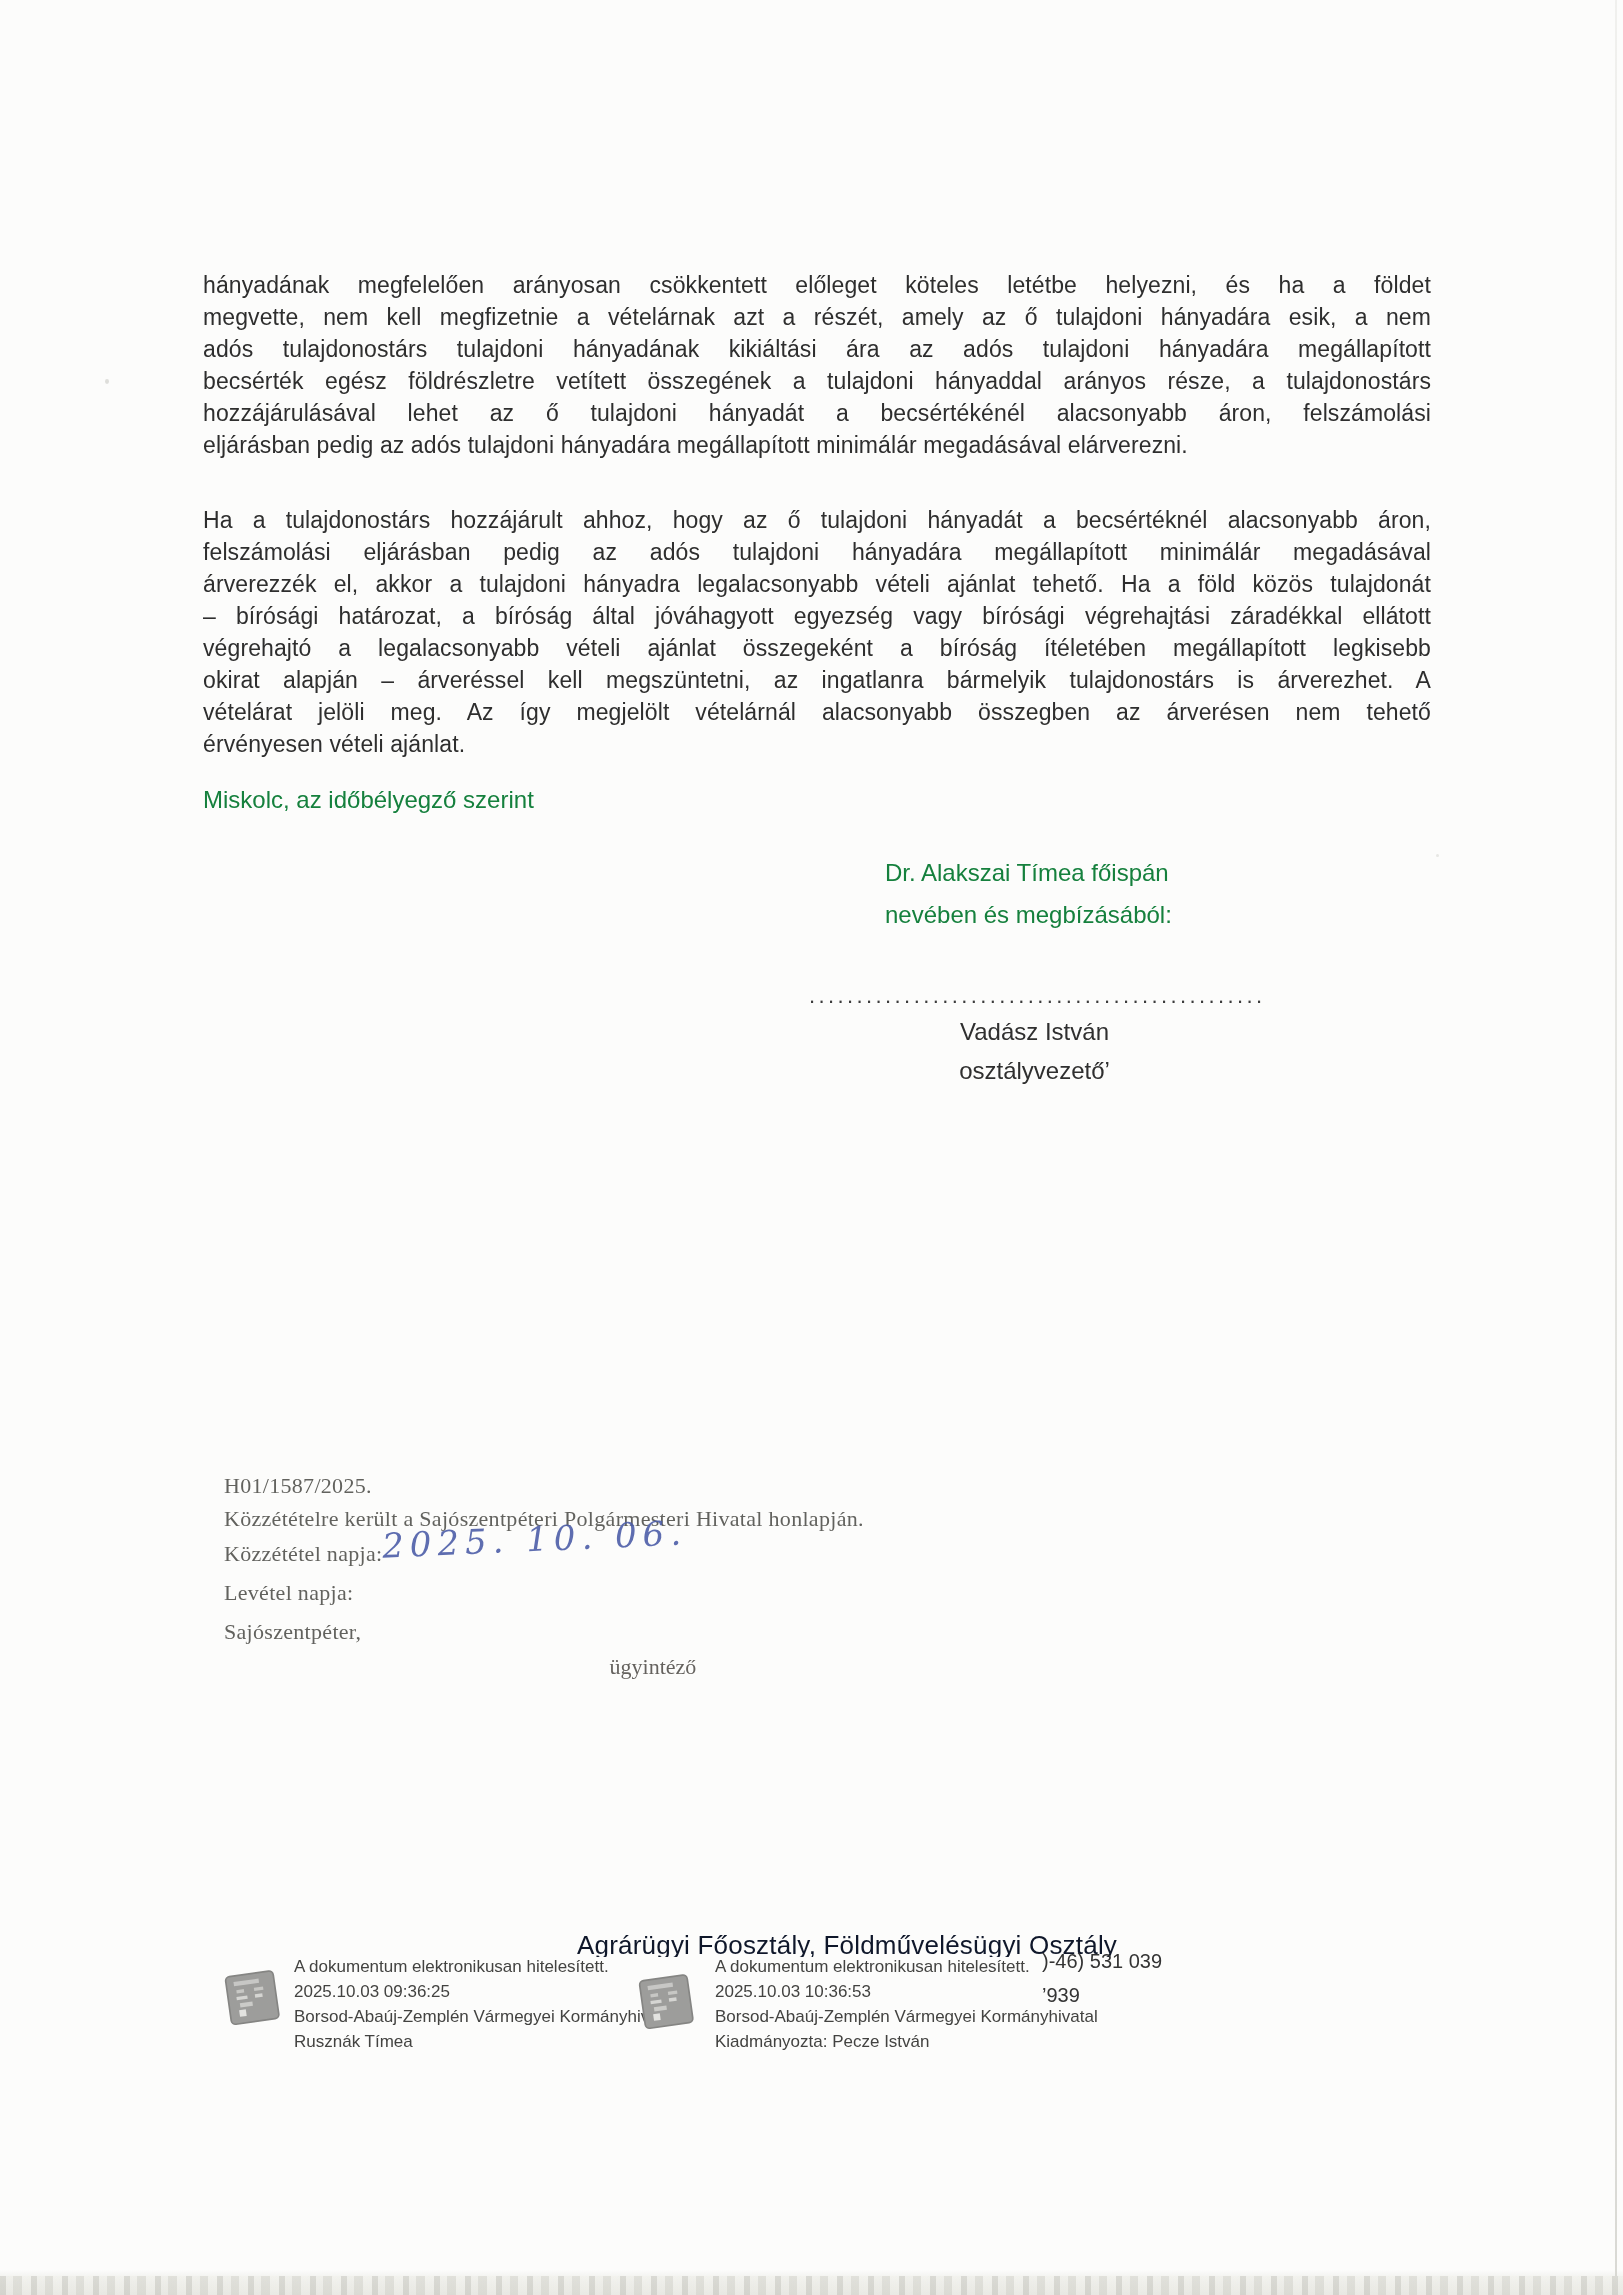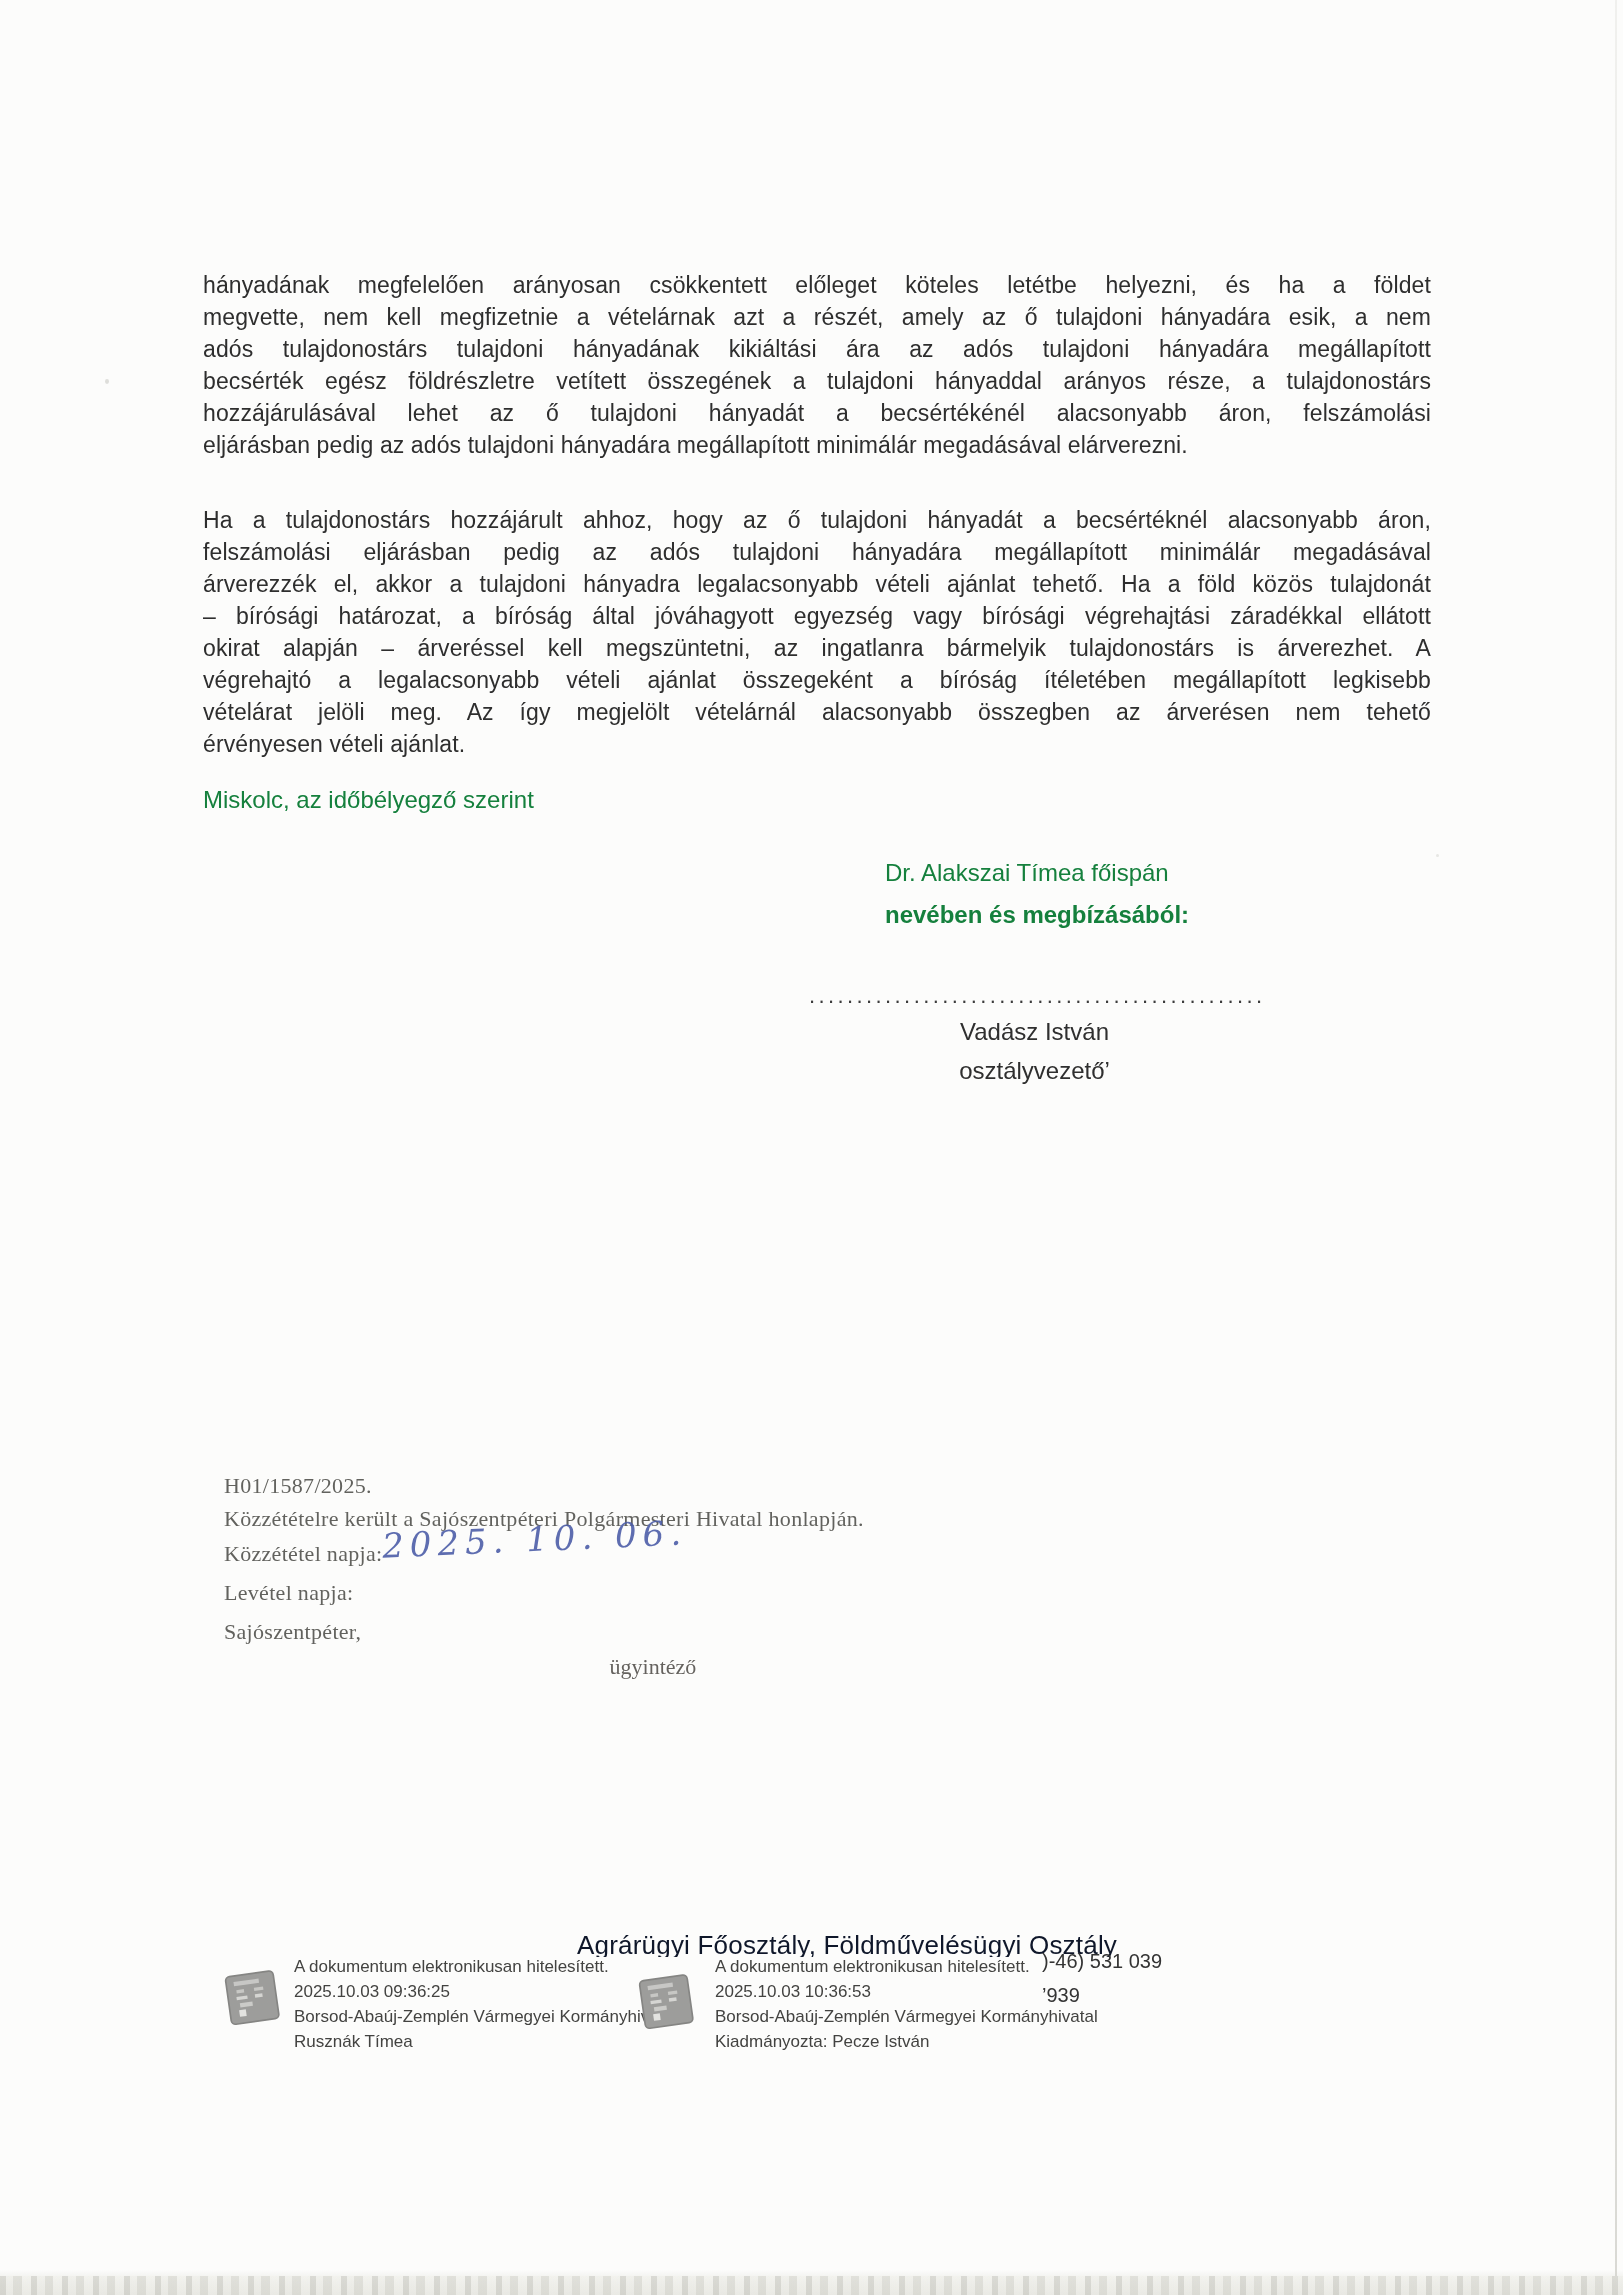--- a/index.html
+++ b/index.html
@@ -73,30 +73,30 @@
     <div class="body-line">becsérték egész földrészletre vetített összegének a tulajdoni hányaddal arányos része, a tulajdonostárs</div>
     <div class="body-line">hozzájárulásával lehet az ő tulajdoni hányadát a becsértékénél alacsonyabb áron, felszámolási</div>
     <div class="body-line last">eljárásban pedig az adós tulajdoni hányadára megállapított minimálár megadásával elárverezni.</div>
   </div>
 
   <div class="para" style="top:504px;">
     <div class="body-line">Ha a tulajdonostárs hozzájárult ahhoz, hogy az ő tulajdoni hányadát a becsértéknél alacsonyabb áron,</div>
     <div class="body-line">felszámolási eljárásban pedig az adós tulajdoni hányadára megállapított minimálár megadásával</div>
     <div class="body-line">árverezzék el, akkor a tulajdoni hányadra legalacsonyabb vételi ajánlat tehető. Ha a föld közös tulajdonát</div>
     <div class="body-line">– bírósági határozat, a bíróság által jóváhagyott egyezség vagy bírósági végrehajtási záradékkal ellátott</div>
+    <div class="body-line">végrehajtó a legalacsonyabb vételi ajánlat összegeként a bíróság ítéletében megállapított legkisebb</div>
     <div class="body-line">okirat alapján – árveréssel kell megszüntetni, az ingatlanra bármelyik tulajdonostárs is árverezhet. A</div>
-    <div class="body-line">végrehajtó a legalacsonyabb vételi ajánlat összegeként a bíróság ítéletében megállapított legkisebb</div>
     <div class="body-line">vételárat jelöli meg. Az így megjelölt vételárnál alacsonyabb összegben az árverésen nem tehető</div>
     <div class="body-line last">érvényesen vételi ajánlat.</div>
   </div>
 
   <div class="plain-line" style="left:203px;top:785px;">Miskolc, az időbélyegző szerint</div>
 
   <div class="plain-line" style="left:885px;top:858px;">Dr. Alakszai Tímea főispán</div>
-  <div class="plain-line" style="left:885px;top:900px;font-weight:bold;">nevében és megbízásából:</div>
+  <div class="plain-line" style="left:885px;top:900px;">nevében és megbízásából:</div>
   <div class="dotted">................................................</div>
   <div class="sig-center" style="top:1018px;">Vadász István</div>
   <div class="sig-center" style="top:1057px;">osztályvezető’</div>
 
   <div class="admin-line" style="top:1473px;">H01/1587/2025.</div>
   <div class="admin-line" style="top:1506px;">Közzétételre került a Sajószentpéteri Polgármesteri Hivatal honlapján.</div>
   <div class="admin-line" style="top:1541px;">Közzététel napja:</div>
   <div class="handwritten">2025. 10. 06.</div>
   <div class="admin-line" style="top:1580px;">Levétel napja:</div>
   <div class="admin-line" style="top:1619px;">Sajószentpéter,</div>

